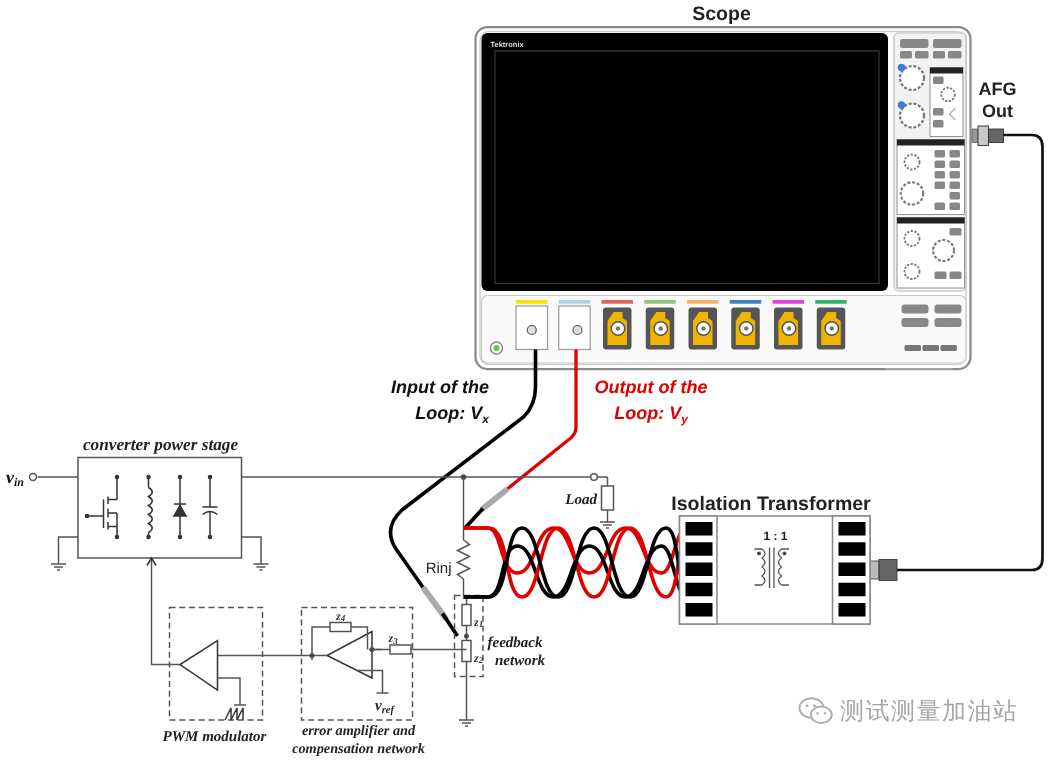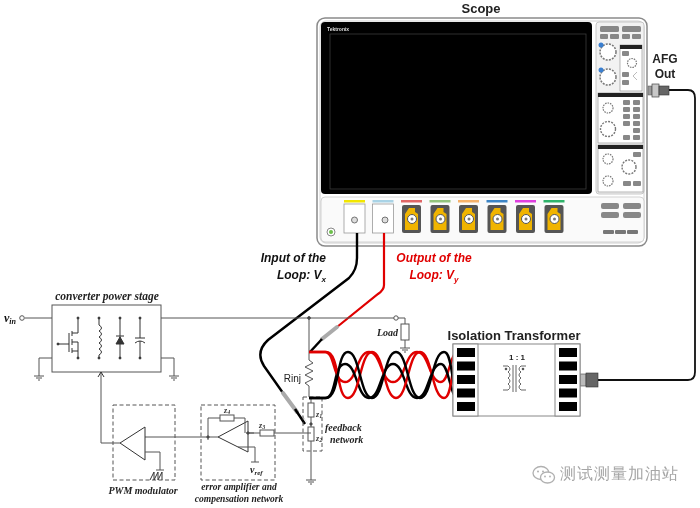--- a/index.html
+++ b/index.html
@@ -1,19 +1,19 @@
 <!DOCTYPE html>
 <html><head>
 <meta charset="utf-8">
 <style>
   html, body { margin:0; padding:0; background:#ffffff; }
   body { width:700px; height:508px; position:relative; overflow:hidden; font-family:"Liberation Sans", sans-serif; }
   svg#diagram { position:absolute; left:0; top:0; }
   .lbl-serif { font-family:"Liberation Serif", serif; font-style:italic; font-weight:bold; }
-  .wm { position:absolute; left:532px; top:464px; display:flex; align-items:flex-end; gap:4px; color:#a6a6a6; font-family:"DejaVu Sans", sans-serif; font-size:16px; letter-spacing:1px; }
+  .wm { position:absolute; left:532px; top:464px; display:flex; align-items:flex-start; gap:4px; color:#a6a6a6; font-family:"DejaVu Sans", sans-serif; font-size:16px; letter-spacing:1px; }
   .wm-icon { width:24px; height:20px; position:relative; }
 </style>
 </head>
 <body>
 
 <svg id="diagram" width="700" height="508" viewBox="0 0 700 508" xmlns="http://www.w3.org/2000/svg">
   <defs>
     <marker id="arr" markerWidth="6" markerHeight="6" refX="3" refY="3" orient="auto">
       <path d="M0,0 L6,3 L0,6 z" fill="#555"></path>
     </marker>

